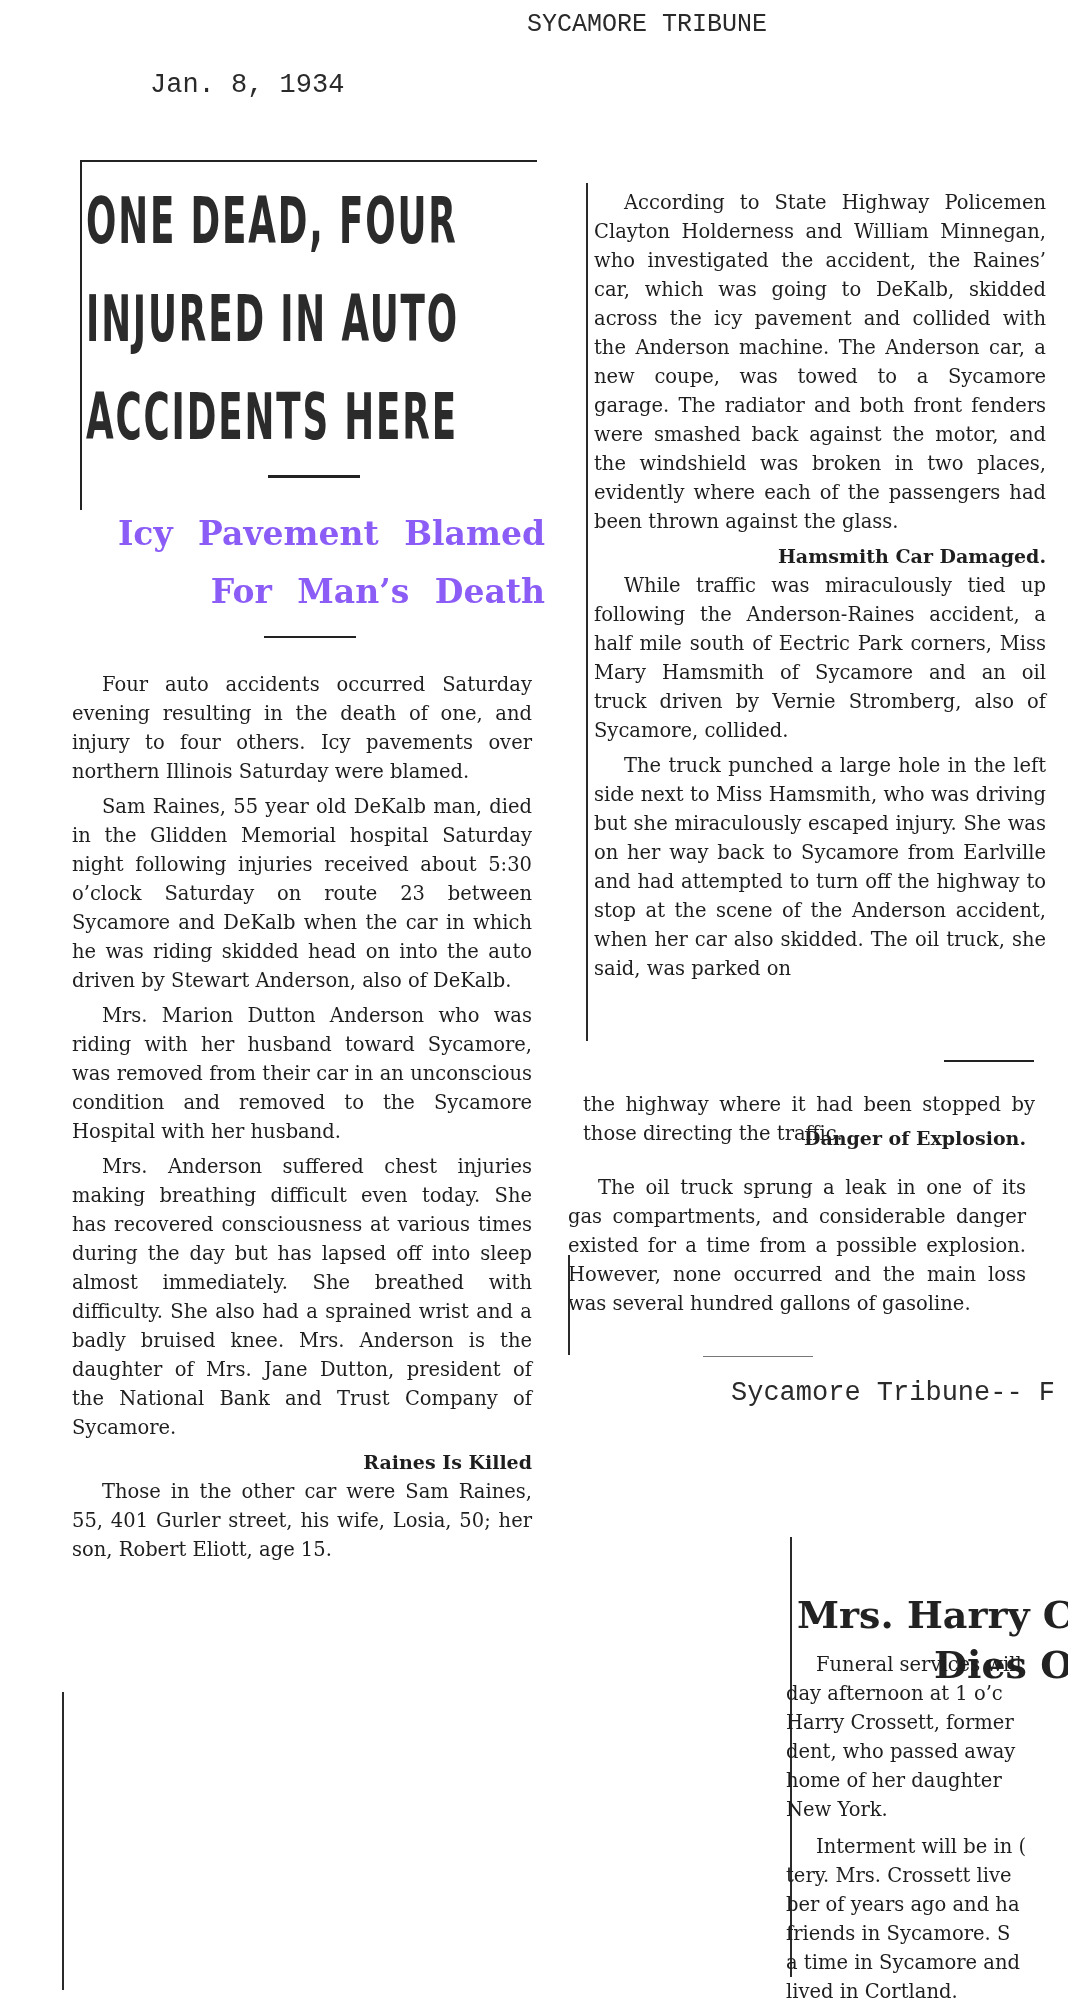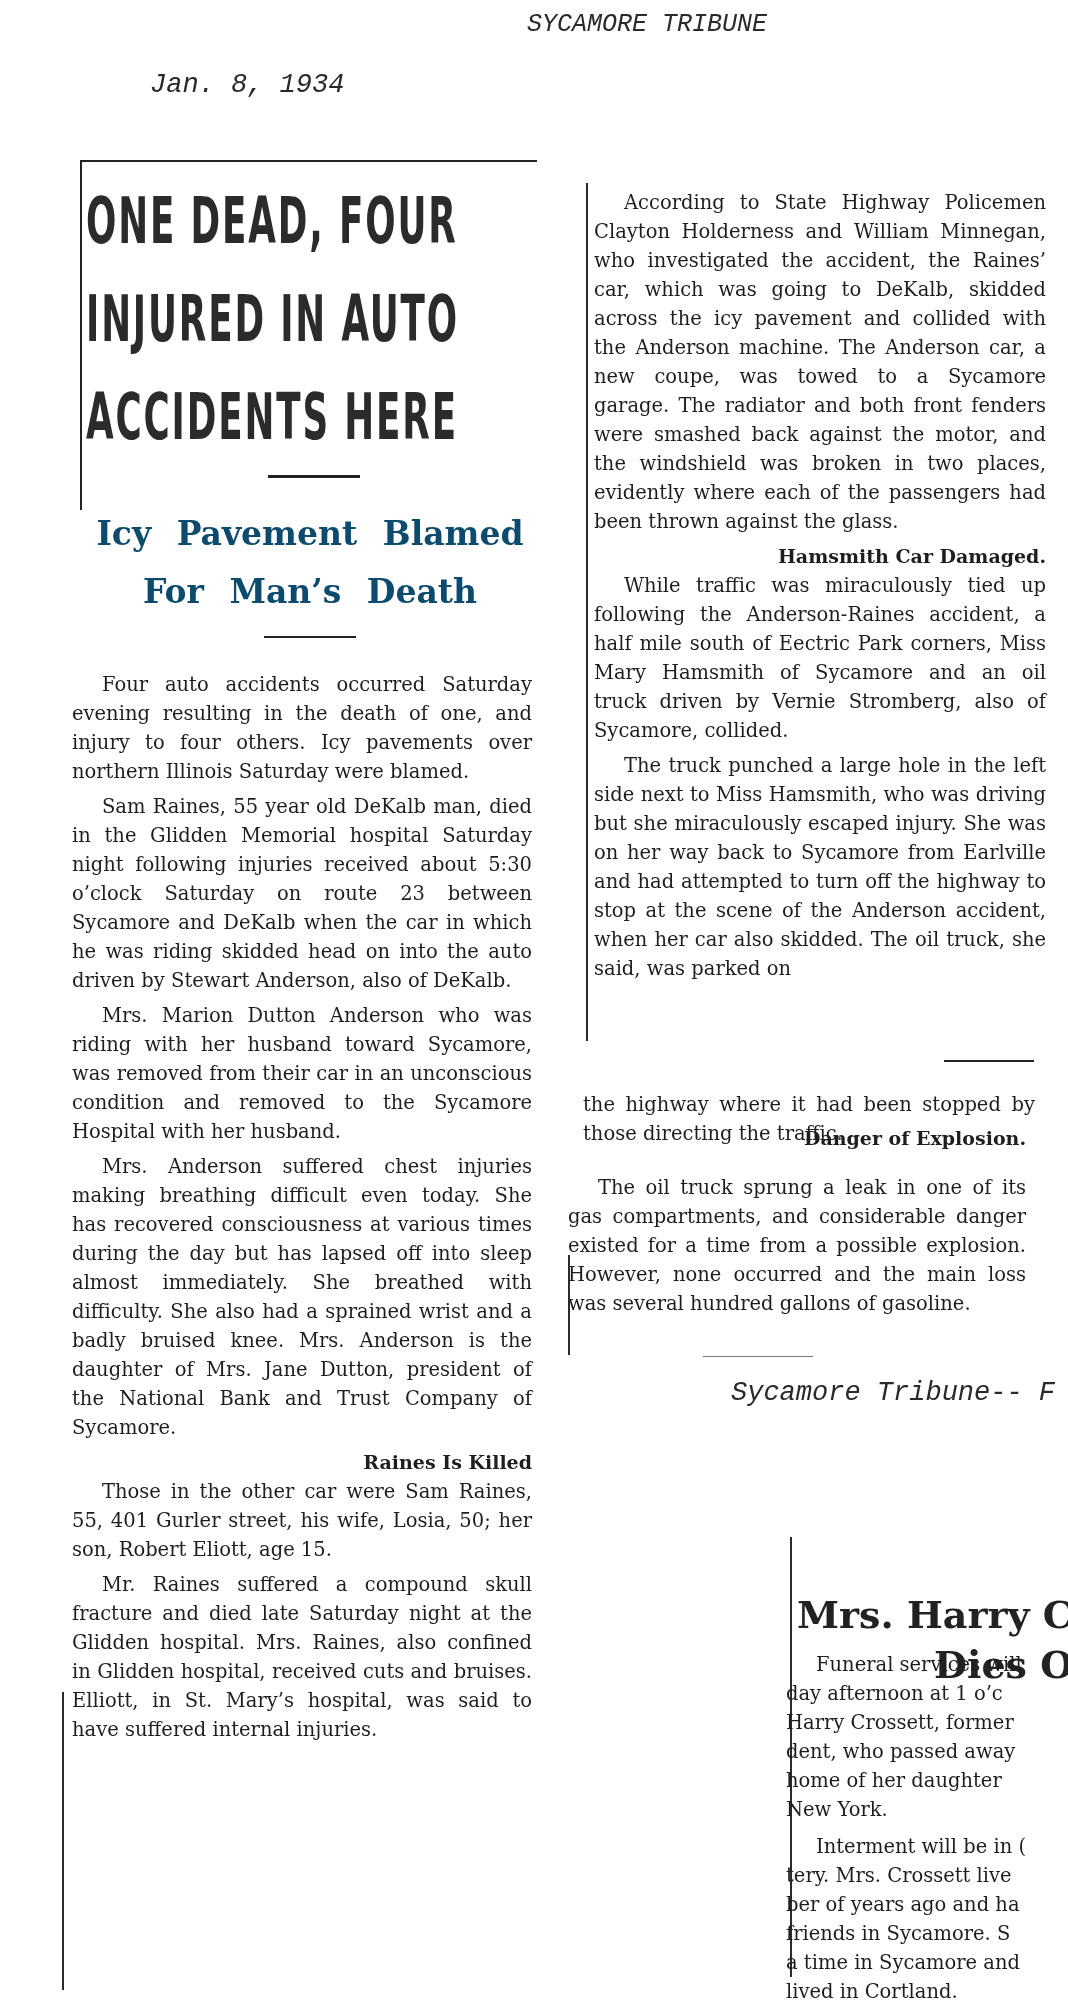--- a/index.html
+++ b/index.html
@@ -1,26 +1,26 @@
 <!DOCTYPE html>
 <html><head>
 <meta charset="utf-8">
 <style>
   html, body { margin:0; padding:0; background:#ffffff; }
   body { width:1068px; height:2004px; position:relative; overflow:hidden; color:#1f1f1f; }
   .abs { position:absolute; }
-  .typewriter { font-family:"Liberation Mono", "DejaVu Sans Mono", monospace; color:#2a2a2a;font-style:italic; }
+  .typewriter { font-family:"Liberation Mono", "DejaVu Sans Mono", monospace; color:#2a2a2a; }
   .paper-title { left:527px; top:10px; font-size:25px; letter-spacing:0px; }
   .date { left:150px; top:70px; font-size:27px; }
   .second-title { left:731px; top:1378px; font-size:27px; white-space:nowrap; }
 
   .headline-box { left:80px; top:160px; width:455px; height:348px; border-top:2px solid #222; border-left:2px solid #222; }
   .headline { left:86px; top:172px; width:460px; font-family:"DejaVu Sans", "Liberation Sans", sans-serif; font-weight:bold; font-stretch:condensed; font-size:64px; line-height:98px; color:#2b2b2b; transform:scaleX(0.62); transform-origin:left top; white-space:nowrap; letter-spacing:3px; }
   .rule { height:3px; background:#222; }
-  .subhead { left:75px; top:505px; width:470px; text-align:center; font-family:"DejaVu Serif", "Liberation Serif", serif; font-weight:bold; font-size:33px; line-height:58px; color:#0c4a6e; word-spacing:14px; }
+  .subhead { left:75px; top:505px; width:470px; text-align:right; font-family:"DejaVu Serif", "Liberation Serif", serif; font-weight:bold; font-size:33px; line-height:58px; color:#8b5cf6; word-spacing:14px; }
 
   .col { font-family:"DejaVu Serif", "Liberation Serif", serif; font-size:19.5px; line-height:29px; color:#1e1e1e; text-align:justify; }
   .col p { margin:0 0 6px 0; text-indent:30px; }
   .col .sh { text-align:right; font-weight:bold; text-indent:0; margin:0; font-size:19px; }
   .left-col { left:72px; top:670px; width:460px; }
   .right-col { left:594px; top:188px; width:452px; }
   .right-col2 { left:583px; top:1090px; width:452px; }
   .right-col3 { left:568px; top:1160px; width:458px; }
   .vline { width:2px; background:#2a2a2a; }
 
@@ -51,21 +51,20 @@
 </div>
 <div class="abs rule" style="left:264px; top:636px; width:92px; height:2px;"></div>
 
 <div class="abs col left-col">
   <p>Four auto accidents occurred Saturday evening resulting in the death of one, and injury to four others. Icy pavements over northern Illinois Saturday were blamed.</p>
   <p>Sam Raines, 55 year old DeKalb man, died in the Glidden Memorial hospital Saturday night following injuries received about 5:30 o’clock Saturday on route 23 between Sycamore and DeKalb when the car in which he was riding skidded head on into the auto driven by Stewart Anderson, also of DeKalb.</p>
   <p>Mrs. Marion Dutton Anderson who was riding with her husband toward Sycamore, was removed from their car in an unconscious condition and removed to the Sycamore Hospital with her husband.</p>
   <p>Mrs. Anderson suffered chest injuries making breathing difficult even today. She has recovered consciousness at various times during the day but has lapsed off into sleep almost immediately. She breathed with difficulty. She also had a sprained wrist and a badly bruised knee. Mrs. Anderson is the daughter of Mrs. Jane Dutton, president of the National Bank and Trust Company of Sycamore.</p>
   <div class="sh">Raines Is Killed</div>
   <p>Those in the other car were Sam Raines, 55, 401 Gurler street, his wife, Losia, 50; her son, Robert Eliott, age 15.</p>
-  <p>Mr. Raines suffered a compound skull fracture and died late Saturday night at the Glidden hospital. Mrs. Raines, also confined in Glidden hospital, received cuts and bruises. Elliott, in St. Mary’s hospital, was said to have suffered internal injuries.</p>
 </div>
 <div class="abs vline" style="left:62px; top:1692px; height:298px;"></div>
 
 <div class="abs vline" style="left:586px; top:183px; height:858px;"></div>
 <div class="abs col right-col">
   <p>According to State Highway Policemen Clayton Holderness and William Minnegan, who investigated the accident, the Raines’ car, which was going to DeKalb, skidded across the icy pavement and collided with the Anderson machine. The Anderson car, a new coupe, was towed to a Sycamore garage. The radiator and both front fenders were smashed back against the motor, and the windshield was broken in two places, evidently where each of the passengers had been thrown against the glass.</p>
   <div class="sh">Hamsmith Car Damaged.</div>
   <p>While traffic was miraculously tied up following the Anderson-Raines accident, a half mile south of Eectric Park corners, Miss Mary Hamsmith of Sycamore and an oil truck driven by Vernie Stromberg, also of Sycamore, collided.</p>
   <p>The truck punched a large hole in the left side next to Miss Hamsmith, who was driving but she miraculously escaped injury. She was on her way back to Sycamore from Earlville and had attempted to turn off the highway to stop at the scene of the Anderson accident, when her car also skidded. The oil truck, she said, was parked on</p>
 </div>

